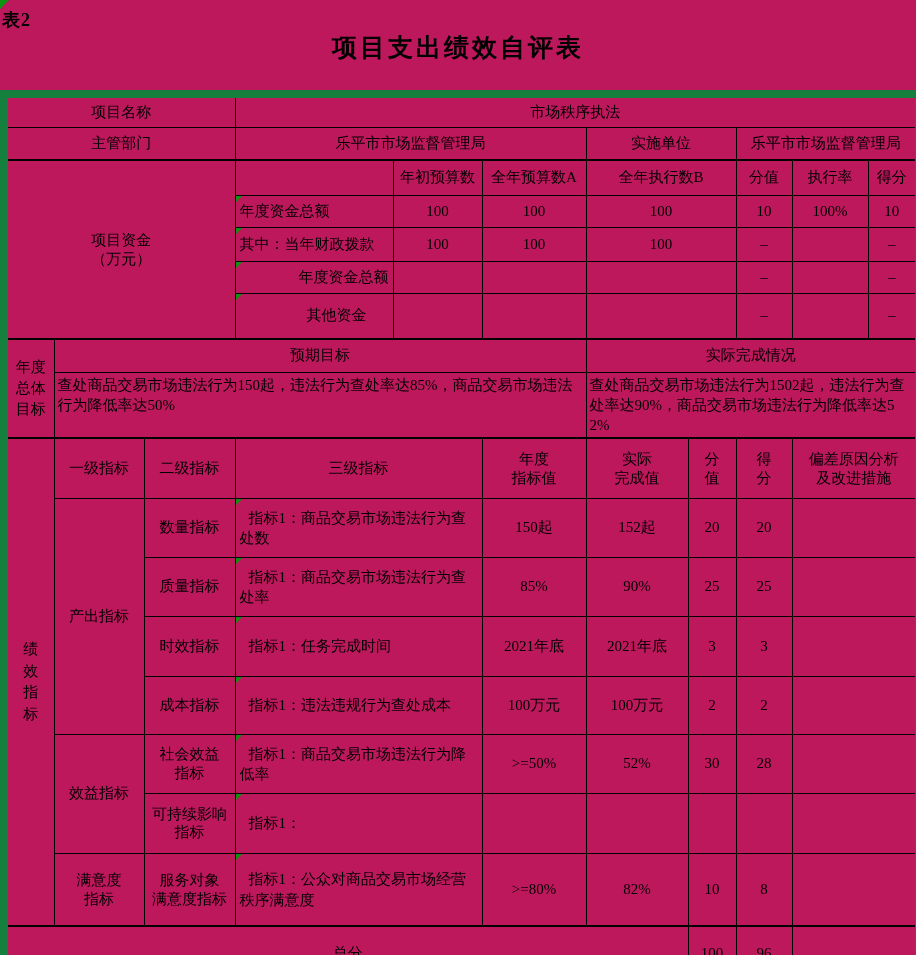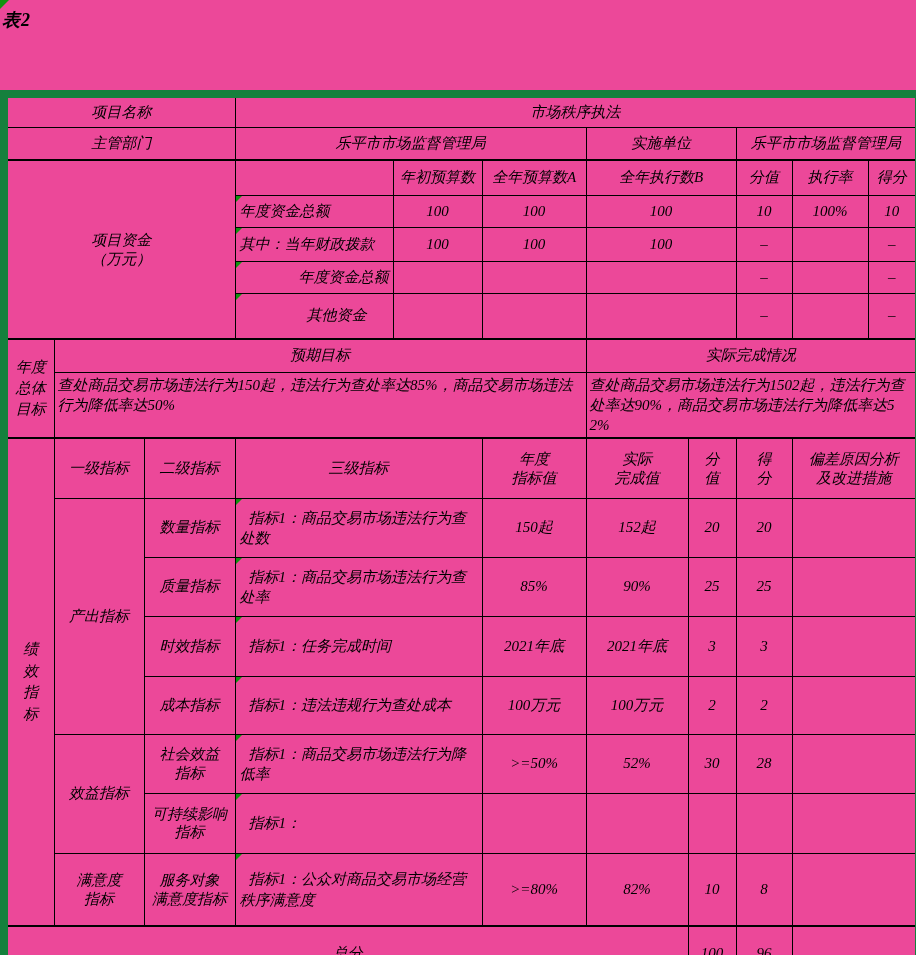--- a/index.html
+++ b/index.html
@@ -1,21 +1,21 @@
 <!DOCTYPE html>
 <html style="--flag: #109310;"><head>
 <meta charset="utf-8">
 <style>
   html,body{margin:0;padding:0;background:#fff;}
   body{
     width:916px;height:955px;
     font-family:"Liberation Serif","DejaVu Serif",serif;
     color:#000;
   }
-  .page{position:relative;width:916px;height:955px;background:#ec4899;overflow:hidden;font-style:italic;}
+  .page{position:relative;width:916px;height:955px;background:#be185d;overflow:hidden;}
 
   
   .corner-flag{
     position:absolute;top:0;left:0;width:0;height:0;
     border-top:9px solid var(--flag,#109310);
     border-right:9px solid transparent;
   }
   .sheet-label{
     position:absolute;top:8px;left:2px;
     font-size:18px;font-weight:bold;letter-spacing:1px;
@@ -69,20 +69,21 @@
     border-right:8px solid transparent;
   }
 </style>
 </head>
 <body>
 
 <div class="page">
 
   <div class="corner-flag"></div>
   <div class="sheet-label">表2</div>
+  <div class="title">项目支出绩效自评表</div>
 
   <table class="sheet">
     <colgroup>
       <col style="width:50px">
         <col style="width:90px">
         <col style="width:91px">
       <col style="width:158px">
         <col style="width:89px">
         <col style="width:104px">
       <col style="width:102px">

